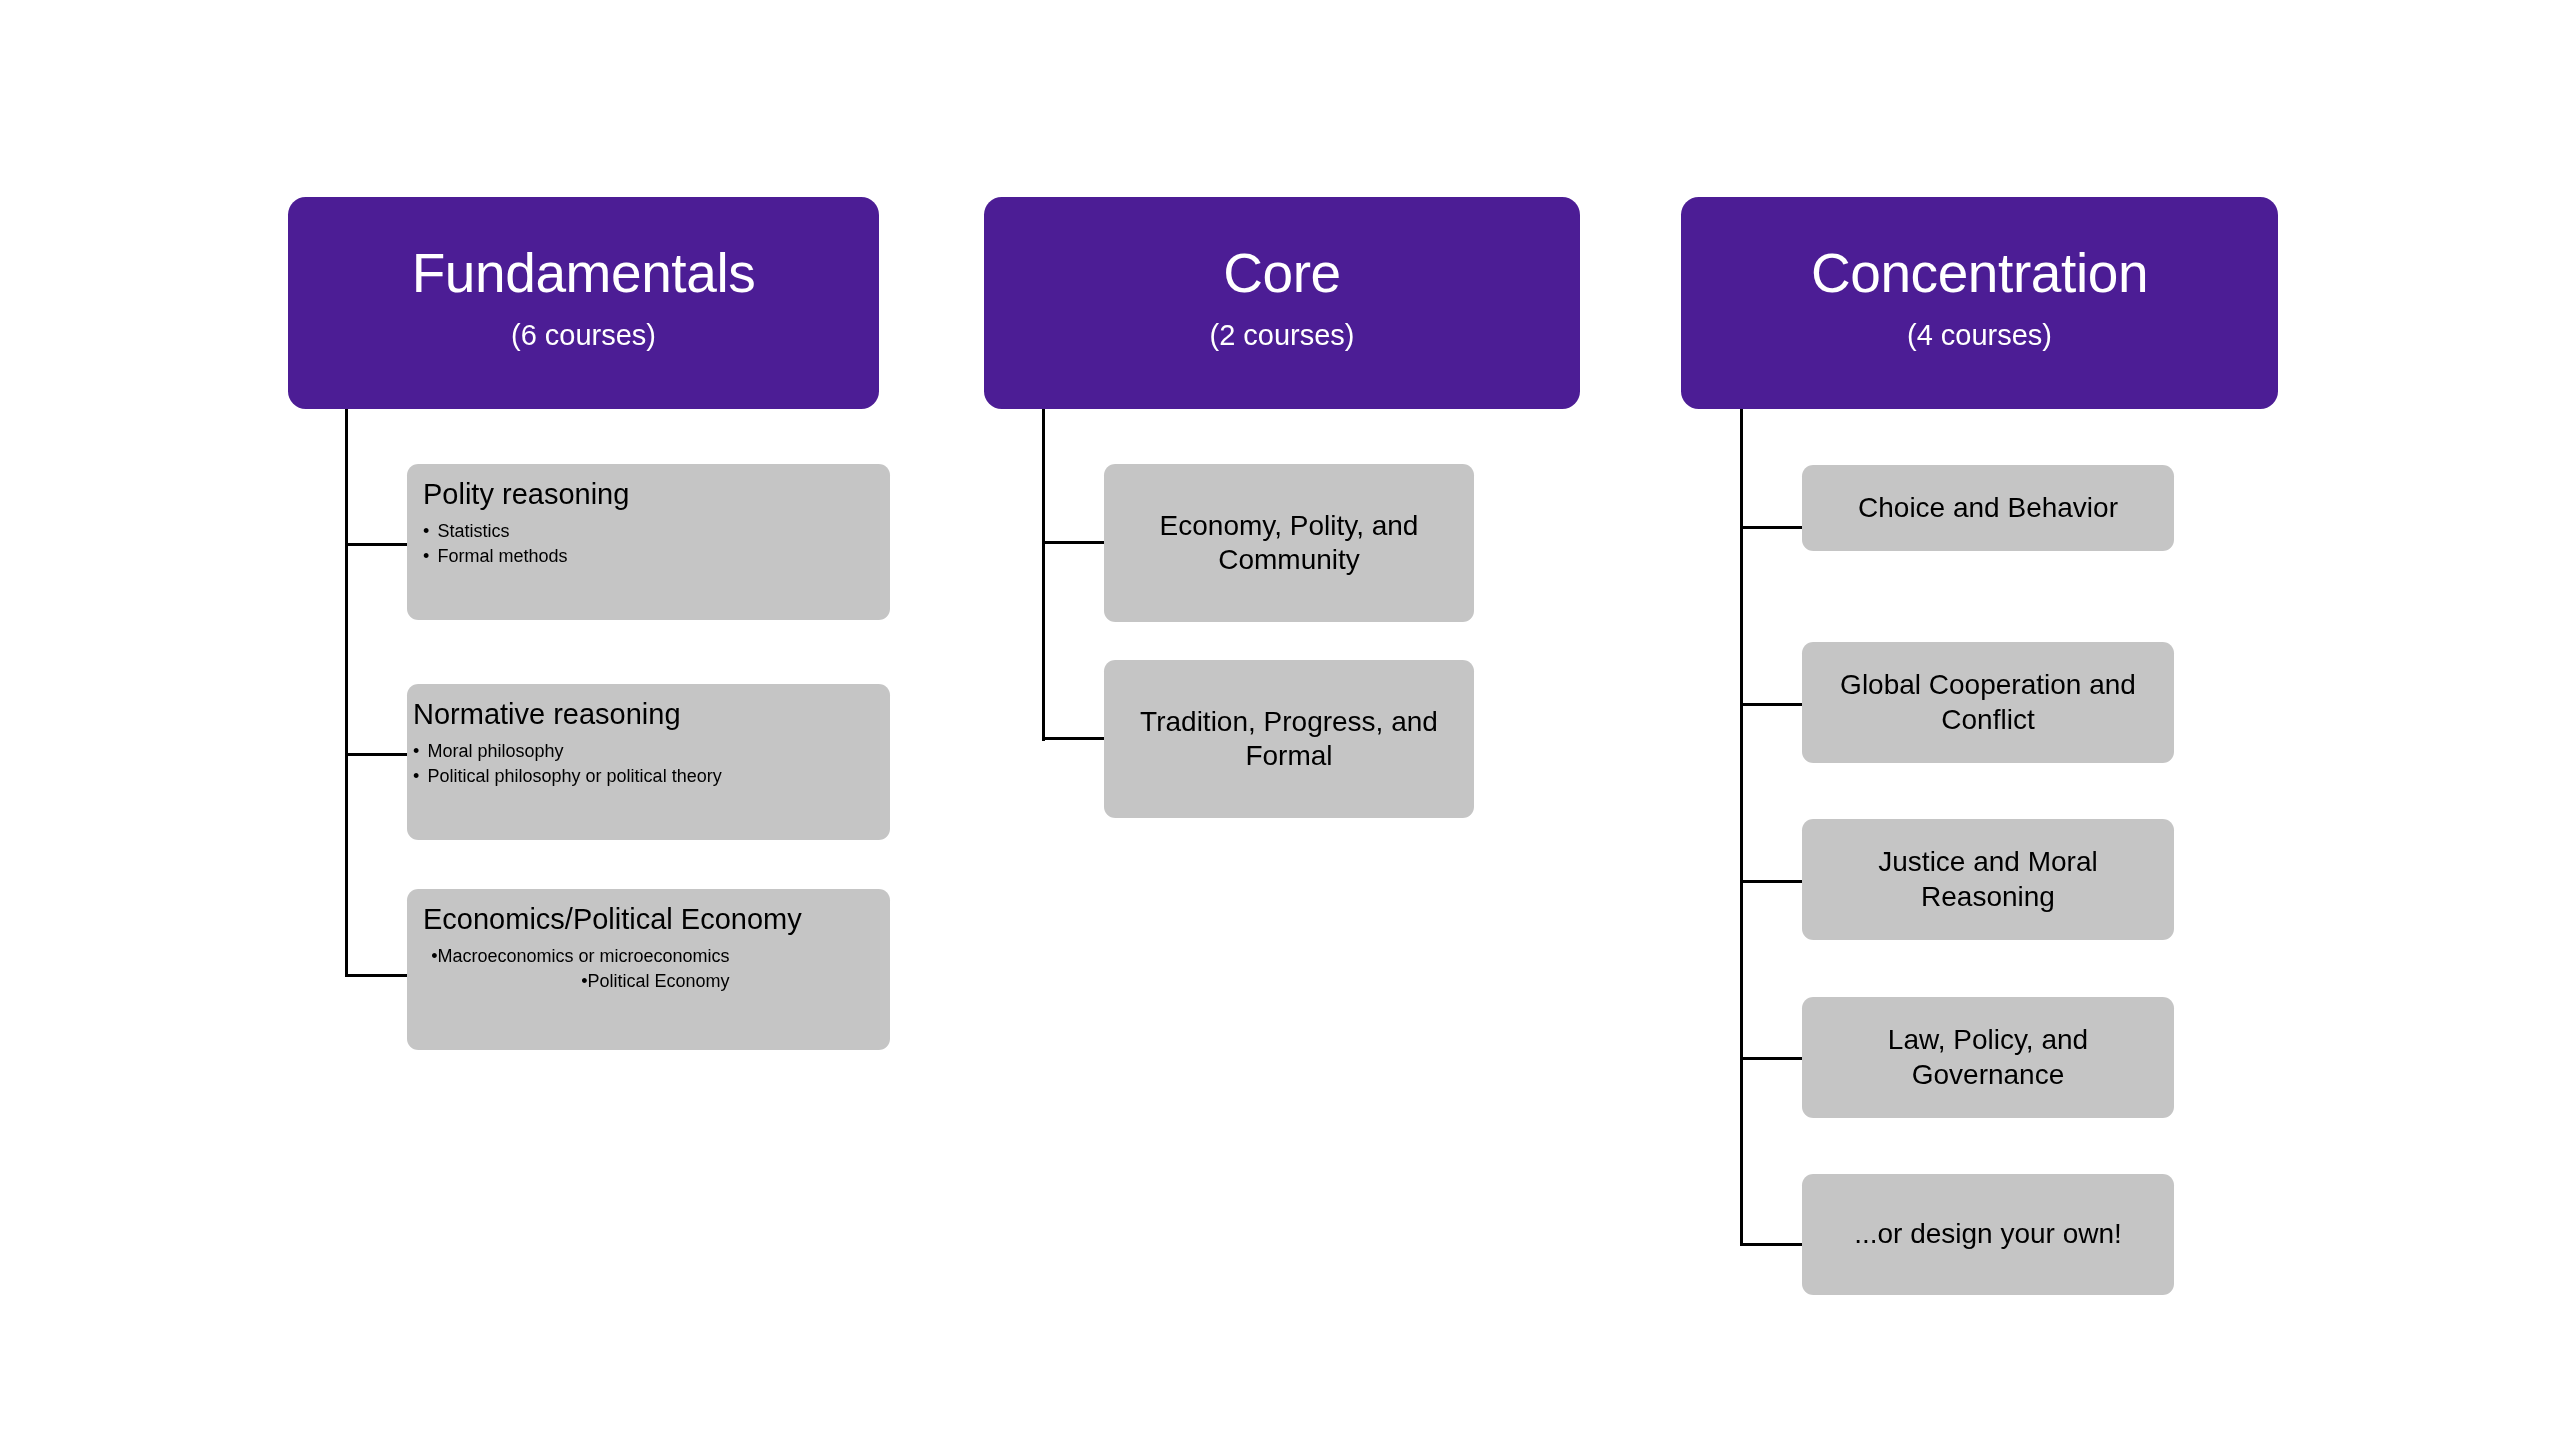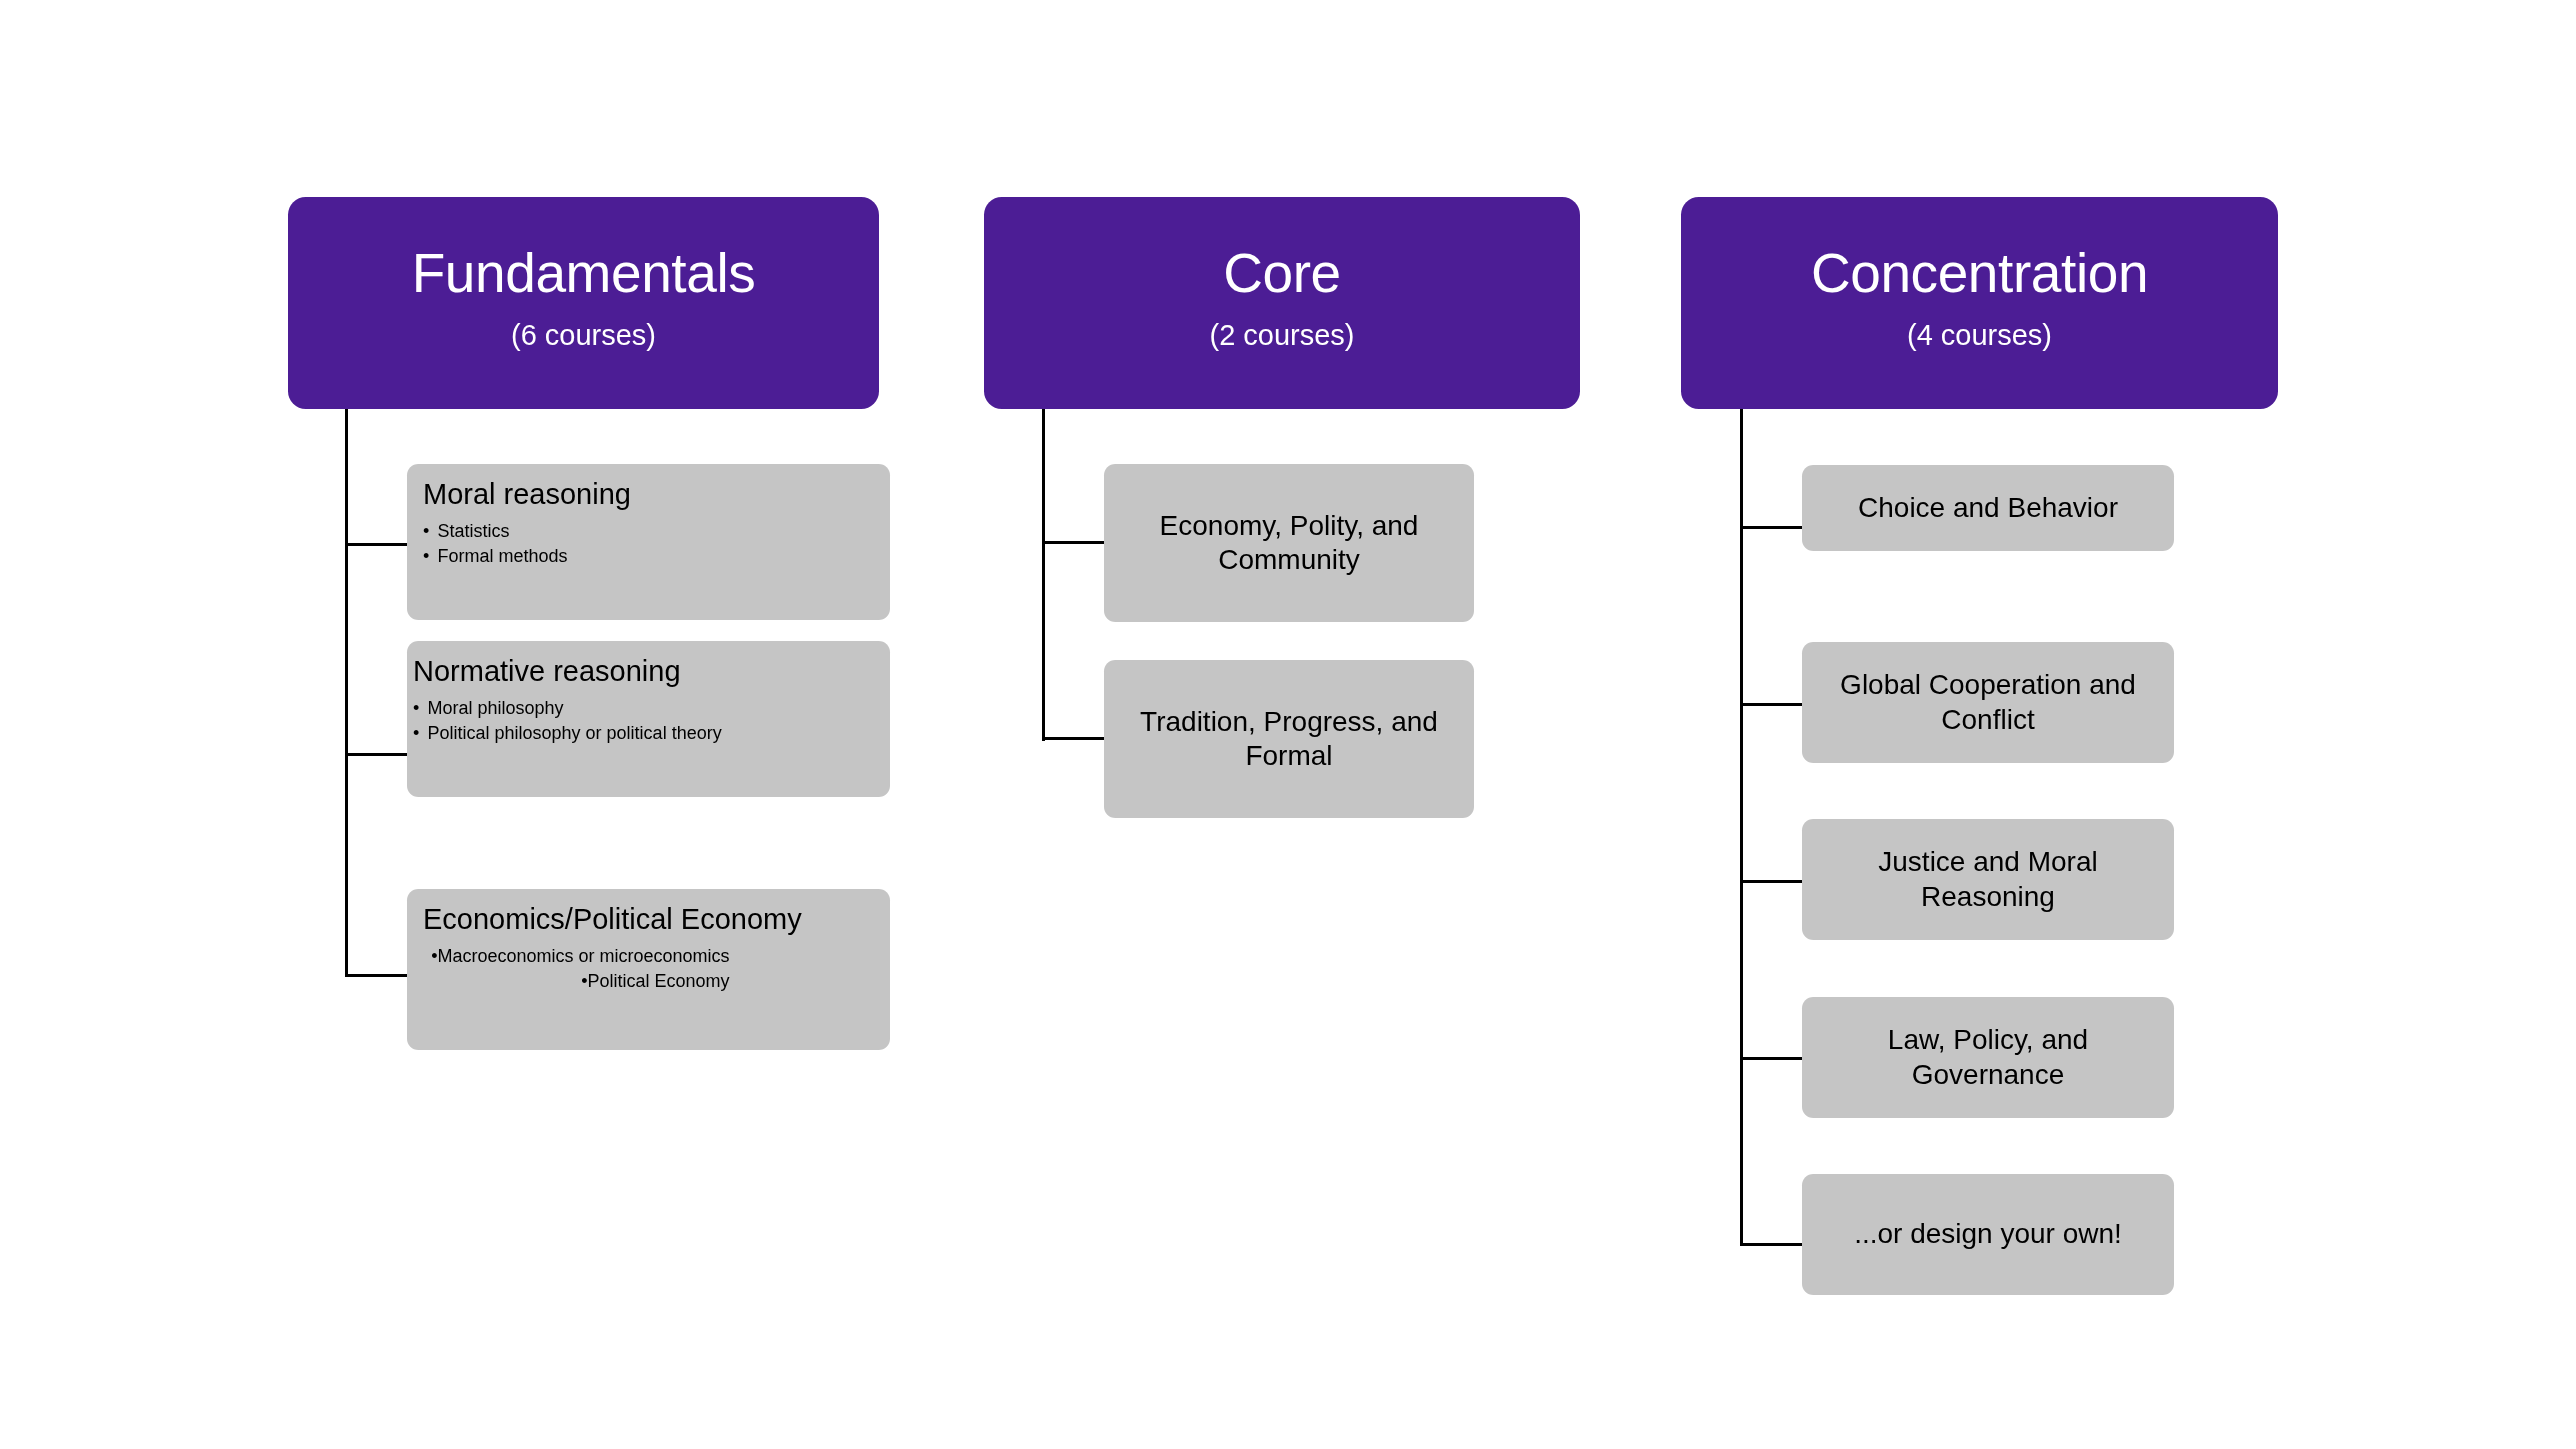--- a/index.html
+++ b/index.html
@@ -122,28 +122,28 @@
     <div class="header-sub">(6 courses)</div>
   </div>
 
   <div class="trunk" style="left:345px; top:409px; height:568px;"></div>
 
   <div class="branch" style="left:345px; top:543px; width:64px;"></div>
   <div class="branch" style="left:345px; top:753px; width:64px;"></div>
   <div class="branch" style="left:345px; top:974px; width:64px;"></div>
 
   <div class="gray-box detail" style="left:407px; top:464px; width:483px; height:156px;">
-    <div class="detail-title">Moral reasoning</div>
+    <div class="detail-title">Polity reasoning</div>
     <ul class="bullet-list">
       <li><span class="dot">•</span><span>Statistics</span></li>
       <li><span class="dot">•</span><span>Formal methods</span></li>
     </ul>
   </div>
 
-  <div class="gray-box detail" style="left:407px; top:641px; width:483px; height:156px;padding-left:6px;">
+  <div class="gray-box detail" style="left:407px; top:684px; width:483px; height:156px;padding-left:6px;">
     <div class="detail-title">Normative reasoning</div>
     <ul class="bullet-list">
       <li><span class="dot">•</span><span>Moral philosophy</span></li>
       <li><span class="dot">•</span><span>Political philosophy or political theory</span></li>
     </ul>
   </div>
 
   <div class="gray-box detail" style="left:407px; top:889px; width:483px; height:161px;text-align:right;">
     <div class="detail-title">Economics/Political Economy</div>
     <ul class="bullet-list">

